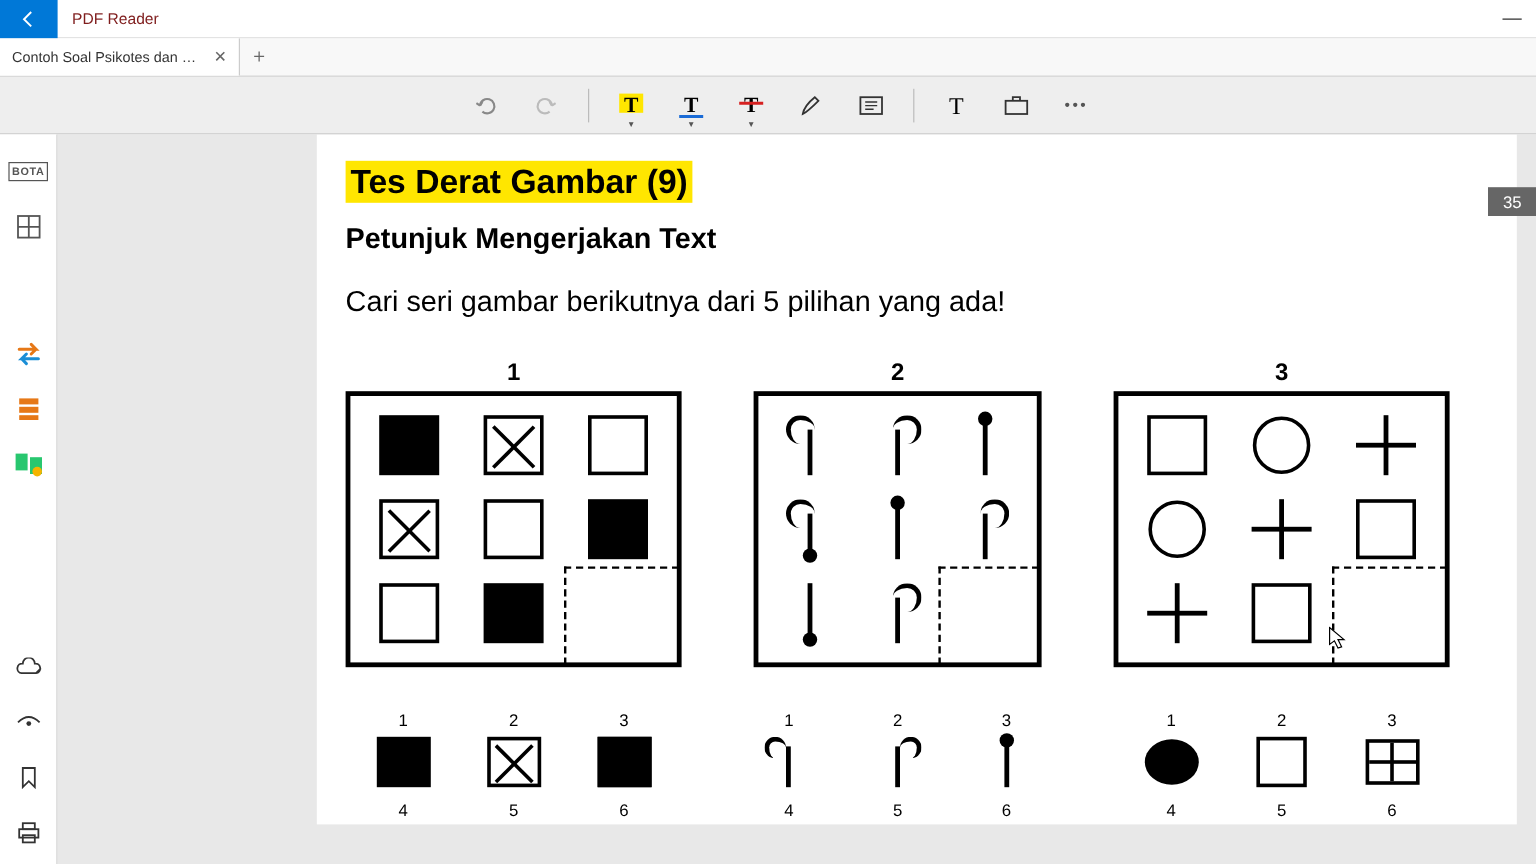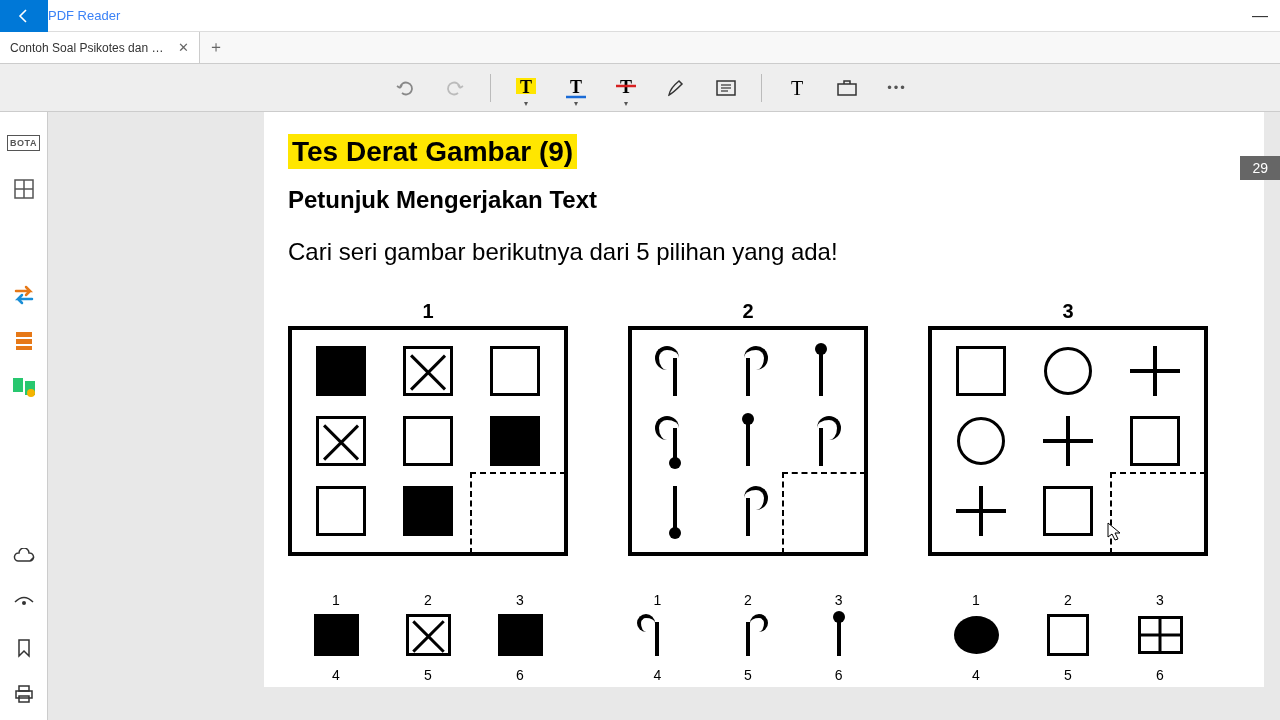--- a/index.html
+++ b/index.html
@@ -1,20 +1,20 @@
 <!DOCTYPE html>
 <html><head>
 <meta charset="utf-8">
 <style>
 * { box-sizing: border-box; margin: 0; padding: 0; }
 body { font-family: "Segoe UI", sans-serif; font-size: 13px; background: #f5f5f5; overflow: hidden; width: 1280px; height: 720px; }
 
 .title-bar { height: 32px; background: #fff; display: flex; align-items: center; border-bottom: 1px solid #ddd; }
 .back-btn { width: 48px; height: 32px; background: #0078d7; color: #fff; display: flex; align-items: center; justify-content: center; font-size: 16px; cursor: pointer; }
-.app-title { font-size: 13px; color: #3b82f6; flex: 1; }
+.app-title { padding-left: 12px; font-size: 13px; color: #7f1d1d; flex: 1; }
 .win-min { width: 40px; text-align: center; font-size: 16px; color: #333; }
 
 .tab-bar { height: 32px; background: #f8f8f8; display: flex; align-items: stretch; border-bottom: 1px solid #ccc; }
 .tab { display: flex; align-items: center; padding: 0 10px; border-right: 1px solid #ccc; background: #fff; font-size: 12px; color: #333; max-width: 200px; }
 .tab-label { white-space: nowrap; overflow: hidden; text-overflow: ellipsis; max-width: 160px; }
 .tab-close { margin-left: 10px; color: #666; font-size: 13px; }
 .add-tab { width: 32px; display: flex; align-items: center; justify-content: center; color: #666; font-size: 16px; }
 
 .toolbar { height: 48px; background: #eee; display: flex; align-items: center; padding-left: 380px; border-bottom: 1px solid #ccc; }
 .tool-btn { width: 50px; height: 48px; display: flex; flex-direction: column; align-items: center; justify-content: center; position: relative; cursor: pointer; }
@@ -221,21 +221,21 @@
     <div class="side-btn">
       <svg width="22" height="20" viewBox="0 0 22 20">
           <rect x="6" y="2" width="10" height="5" stroke="#333" stroke-width="1.5" fill="none"></rect>
           <rect x="3" y="7" width="16" height="7" stroke="#333" stroke-width="1.5" fill="none"></rect>
           <rect x="6" y="12" width="10" height="6" stroke="#333" stroke-width="1.5" fill="none"></rect>
         </svg>
     </div>
   </div>
 
   <div class="doc-area">
-    <div class="page-counter">29</div>
+    <div class="page-counter">35</div>
     <div class="page">
       <span class="doc-title">Tes Derat Gambar (9)</span>
       <div class="doc-subtitle">Petunjuk Mengerjakan Text</div>
       <div class="doc-instruction">Cari seri gambar berikutnya dari 5 pilihan yang ada!</div>
 
       <div class="puzzles">
 
         <div class="puzzle">
           <div class="pz-num">1</div>
           <div class="pz-frame">

